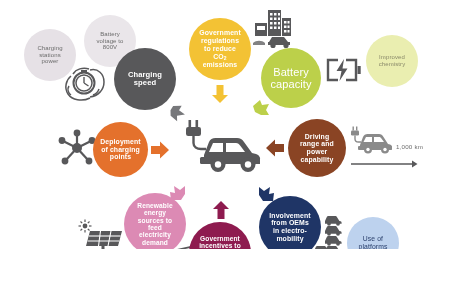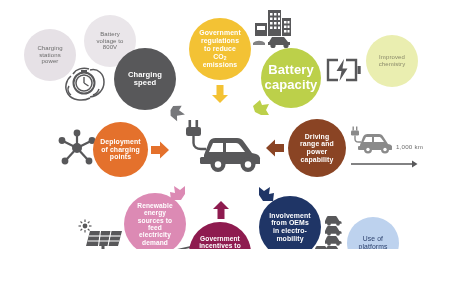--- a/index.html
+++ b/index.html
@@ -409,21 +409,21 @@
 
   <div class="bubble" style="left:114px;top:48px;width:62px;height:62px;background:#58585a;color:#ffffff;font-size:7.6px;font-weight:bold;">
     <span class="lbl">Charging
 speed</span>
   </div>
 
   <div class="bubble" style="left:189px;top:18px;width:62px;height:62px;background:#f3c234;color:#ffffff;font-size:6.9px;font-weight:bold;">
     <span class="lbl" id="co2-label">Government<br>regulations<br>to reduce<br>CO<span class="sub">2</span><br>emissions</span>
   </div>
 
-  <div class="bubble" style="left:261px;top:48px;width:60px;height:60px;background:#bcd04a;color:#ffffff;font-size:13px;font-weight:bold;">
+  <div class="bubble" style="left:261px;top:48px;width:60px;height:60px;background:#bcd04a;color:#ffffff;font-size:11px;font-weight:normal;">
     <span class="lbl">Battery
 capacity</span>
   </div>
 
   <div class="bubble" style="left:366px;top:35px;width:52px;height:52px;background:#eaeeb0;color:#8a8a6a;font-size:6px;font-weight:normal;">
     <span class="lbl">Improved
 chemistry</span>
   </div>
 
   <div class="bubble" style="left:93px;top:122px;width:55px;height:55px;background:#e4712c;color:#ffffff;font-size:6.9px;font-weight:bold;">

